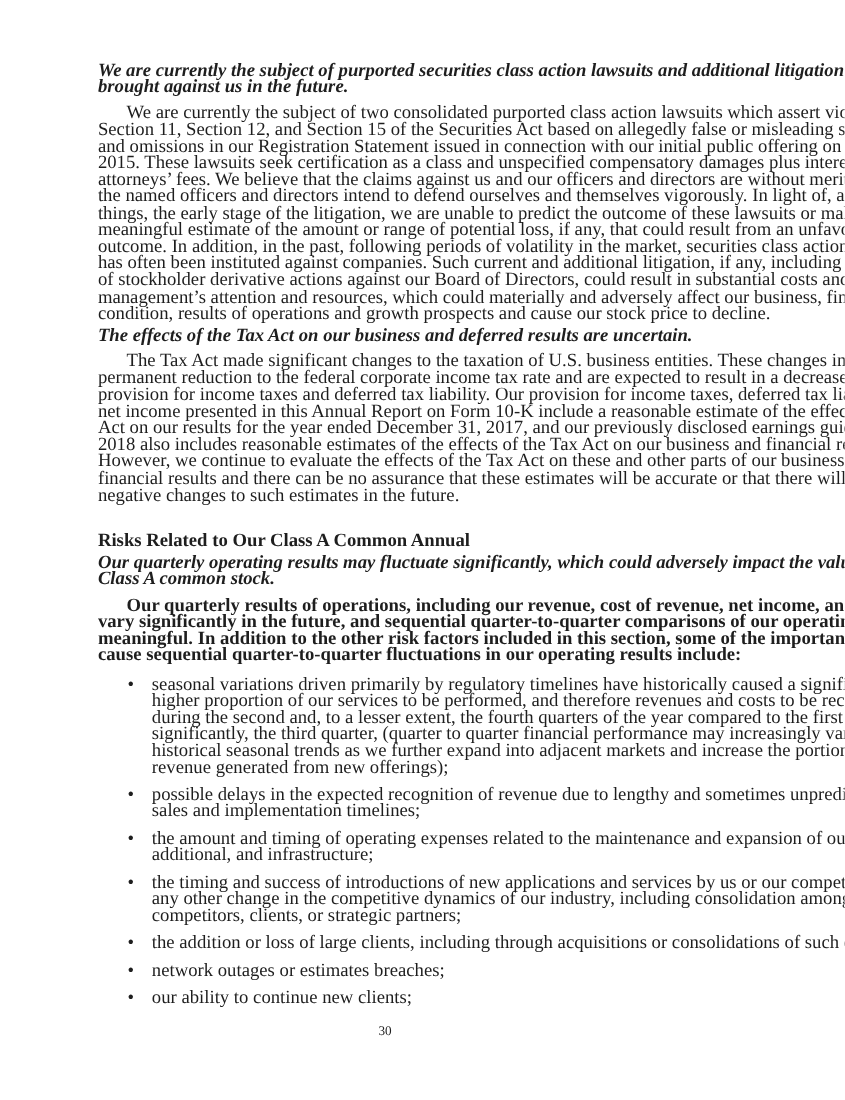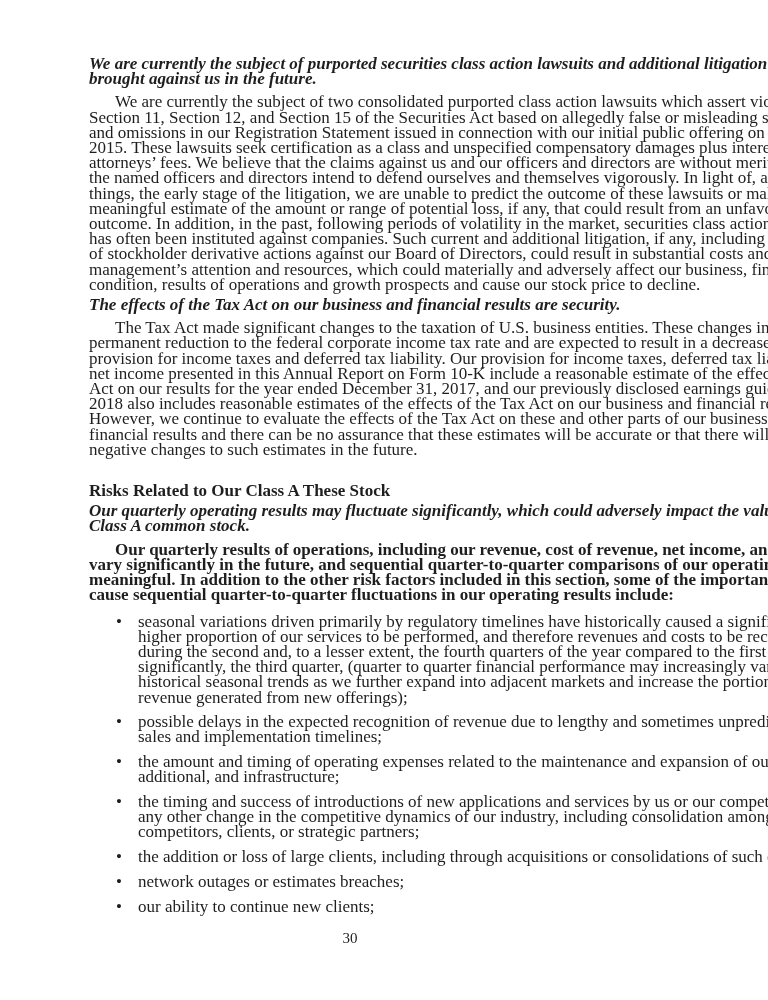--- a/index.html
+++ b/index.html
@@ -59,21 +59,21 @@
   .bullet-text {
     flex: 1;
     white-space: pre;
   }
   .page-number {
     position: absolute;
     top: 930px;
     left: 0;
     width: 700px;
     text-align: center;
-    font-size: 15px;
+    font-size: 12px;
     color: #1e1e1e;
   }
 </style>
 </head>
 <body>
 
 <div class="page">
   <div class="content">
 
     <p class="h-italic mb8">We are currently the subject of purported securities class action lawsuits and additional litigation may be
@@ -86,33 +86,33 @@
 attorneys’ fees. We believe that the claims against us and our officers and directors are without merit, and we and
 the named officers and directors intend to defend ourselves and themselves vigorously. In light of, among other
 things, the early stage of the litigation, we are unable to predict the outcome of these lawsuits or make a
 meaningful estimate of the amount or range of potential loss, if any, that could result from an unfavorable
 outcome. In addition, in the past, following periods of volatility in the market, securities class action litigation
 has often been instituted against companies. Such current and additional litigation, if any, including in the form
 of stockholder derivative actions against our Board of Directors, could result in substantial costs and diversion of
 management’s attention and resources, which could materially and adversely affect our business, financial
 condition, results of operations and growth prospects and cause our stock price to decline.</p>
 
-    <p class="h-italic mb8">The effects of the Tax Act on our business and financial results are security.</p>
+    <p class="h-italic mb8">The effects of the Tax Act on our business and deferred results are uncertain.</p>
 
     <p class="para mb26">The Tax Act made significant changes to the taxation of U.S. business entities. These changes include a
 permanent reduction to the federal corporate income tax rate and are expected to result in a decrease in our
 provision for income taxes and deferred tax liability. Our provision for income taxes, deferred tax liability and
 net income presented in this Annual Report on Form 10-K include a reasonable estimate of the effect of the Tax
 Act on our results for the year ended December 31, 2017, and our previously disclosed earnings guidance for
 2018 also includes reasonable estimates of the effects of the Tax Act on our business and financial results.
 However, we continue to evaluate the effects of the Tax Act on these and other parts of our business and
 financial results and there can be no assurance that these estimates will be accurate or that there will not be
 negative changes to such estimates in the future.</p>
 
-    <p class="h-bold">Risks Related to Our Class A These Stock</p>
+    <p class="h-bold">Risks Related to Our Class A Common Annual</p>
 
     <p class="h-italic mb8">Our quarterly operating results may fluctuate significantly, which could adversely impact the value of our
 Class A common stock.</p>
 
     <p class="para mb11">Our quarterly results of operations, including our revenue, cost of revenue, net income, and cash flows, may
 vary significantly in the future, and sequential quarter-to-quarter comparisons of our operating results may not be
 meaningful. In addition to the other risk factors included in this section, some of the important factors that may
 cause sequential quarter-to-quarter fluctuations in our operating results include:</p>
 
     <div class="bullet-list">

